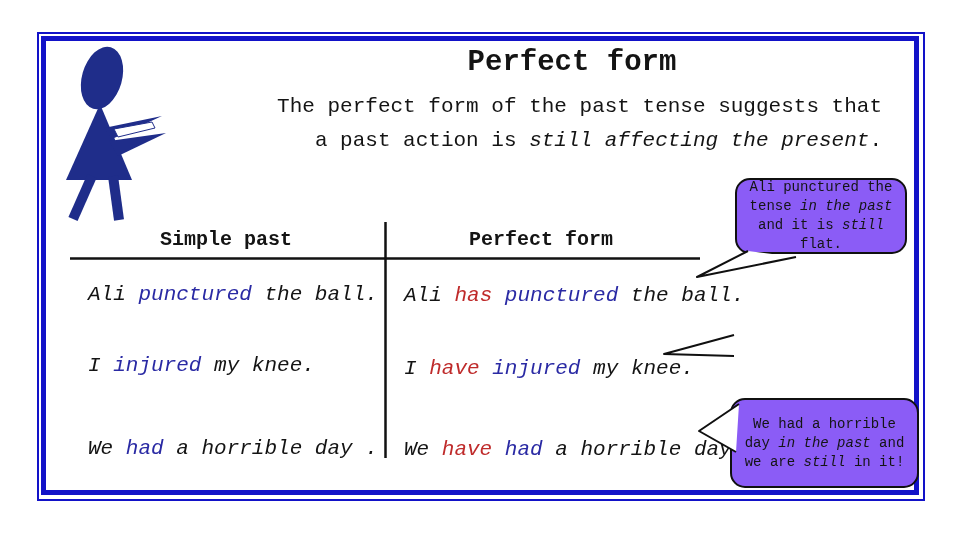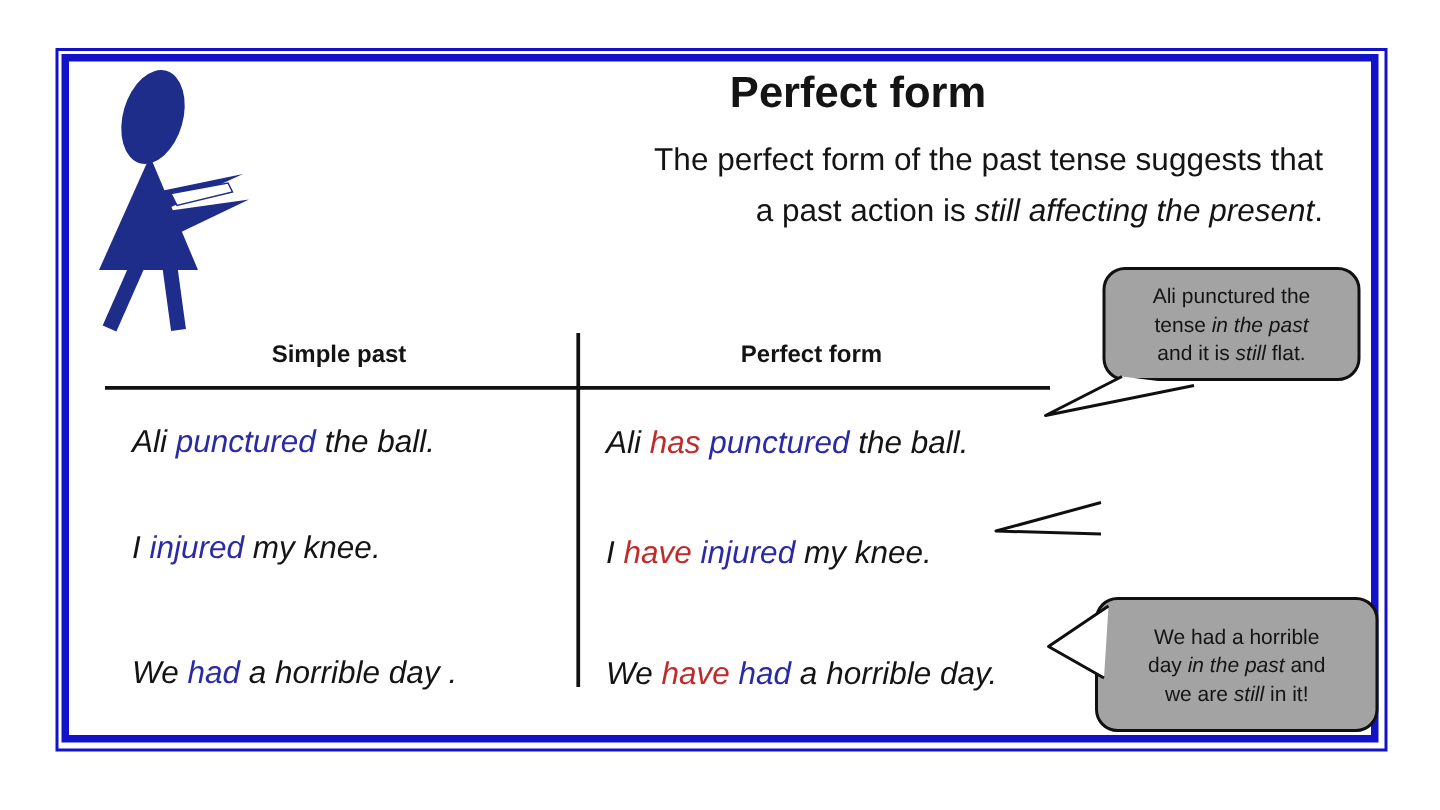--- a/index.html
+++ b/index.html
@@ -1,41 +1,41 @@
 <!DOCTYPE html>
 <html style="--frame: #1212c8; --figure: #1f2d8a; --verb: #2a2aa4; --aux: #bf2b2b; --ink: #141414;"><head>
 <meta charset="utf-8">
 <style>
   html,body{margin:0;padding:0;background:#fff;}
   .stage{position:relative;width:960px;height:540px;background:#fff;overflow:hidden;
-         font-family:Liberation Sans, sans-serif;color:var(--ink);}
+         font-family:Liberation Mono, monospace;color:var(--ink);}
   
   .frame-outer{position:absolute;left:37px;top:32px;width:884px;height:465px;
                border:2px solid var(--frame);z-index:1;}
   .frame-inner{position:absolute;left:41px;top:36px;width:868px;height:449px;
                border:5px solid var(--frame);z-index:1;}
   .overlay{position:absolute;left:0;top:0;width:960px;height:540px;pointer-events:none;}
   .z2{z-index:2;} .z6{z-index:6;}
   .figure-svg{position:absolute;left:52px;top:40px;width:148px;height:188px;z-index:2;}
   .fig{fill:var(--figure);}
   .fig-stroke{stroke:var(--figure);}
   .title{position:absolute;left:372px;top:46px;width:400px;text-align:center;
          font-size:29px;font-weight:700;z-index:3;}
   .subtitle{position:absolute;left:262px;top:90px;width:620px;text-align:right;
             font-size:21px;line-height:34px;z-index:3;}
-  .hdr{position:absolute;width:240px;text-align:center;font-size:16px;font-weight:700;z-index:3;}
+  .hdr{position:absolute;width:240px;text-align:center;font-size:20px;font-weight:700;z-index:3;}
   .hdr-left{left:106px;top:228px;}
   .hdr-right{left:421px;top:228px;}
   .cell{position:absolute;font-size:21px;font-style:italic;white-space:nowrap;z-index:3;margin-top:18px;}
   .c-l1{left:88px;top:265px;} .c-l2{left:88px;top:336px;} .c-l3{left:88px;top:419px;}
   .c-r1{left:404px;top:266px;} .c-r2{left:404px;top:339px;} .c-r3{left:404px;top:420px;}
   .sg-verb{color:var(--verb);}
   .sg-aux{color:var(--aux);}
   .sg-ital{font-style:italic;}
-  .callout{position:absolute;background:#a3a3a3;border:2.5px solid #101010;border-radius:15px;
+  .callout{position:absolute;background:#8b5cf6;border:2.5px solid #101010;border-radius:15px;
            display:flex;flex-direction:column;justify-content:center;align-items:center;
            text-align:center;font-size:14px;line-height:19px;z-index:5;}
   .co-1{left:735px;top:178px;width:168px;height:72px;}
   .co-2{left:728px;top:295px;width:170px;height:73px;}
   .co-3{left:730px;top:398px;width:185px;height:86px;}
   .segline{display:block;}
   .cell .segline{display:inline;}
 </style>
 </head>
 <body>

